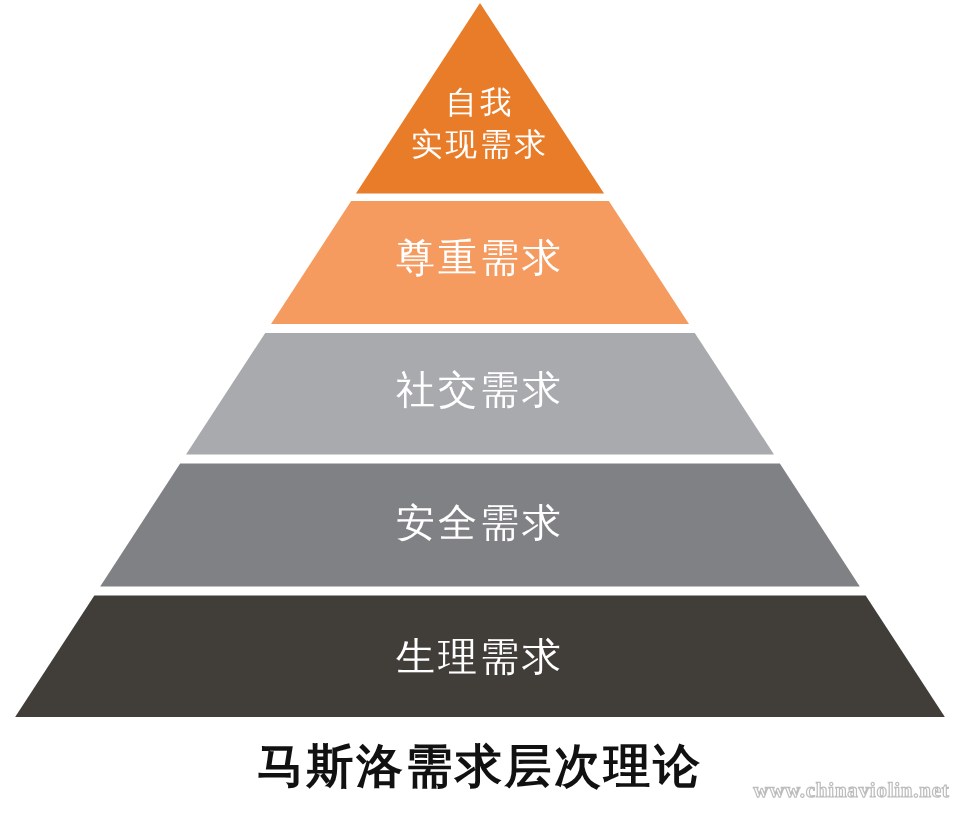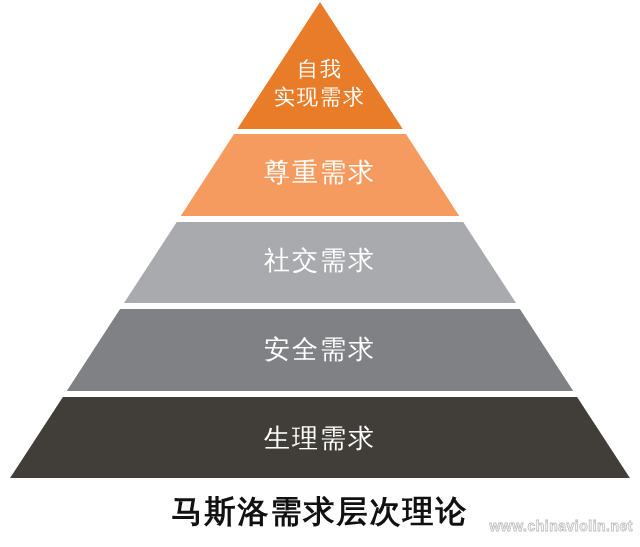--- a/index.html
+++ b/index.html
@@ -7,20 +7,21 @@
     padding: 0;
     background: #ffffff;
     font-family: "Liberation Sans", "DejaVu Sans", sans-serif;
   }
   .stage {
     position: relative;
     width: 640px;
     height: 547px;
     background: #ffffff;
     overflow: hidden;
+    font-family: Liberation Serif, serif;
   }
   svg { display: block; }
   .level-label {
     fill: #ffffff;
     font-size: 26px;
     font-weight: 500;
     text-anchor: middle;
     dominant-baseline: central;
     letter-spacing: 2px;
   }

